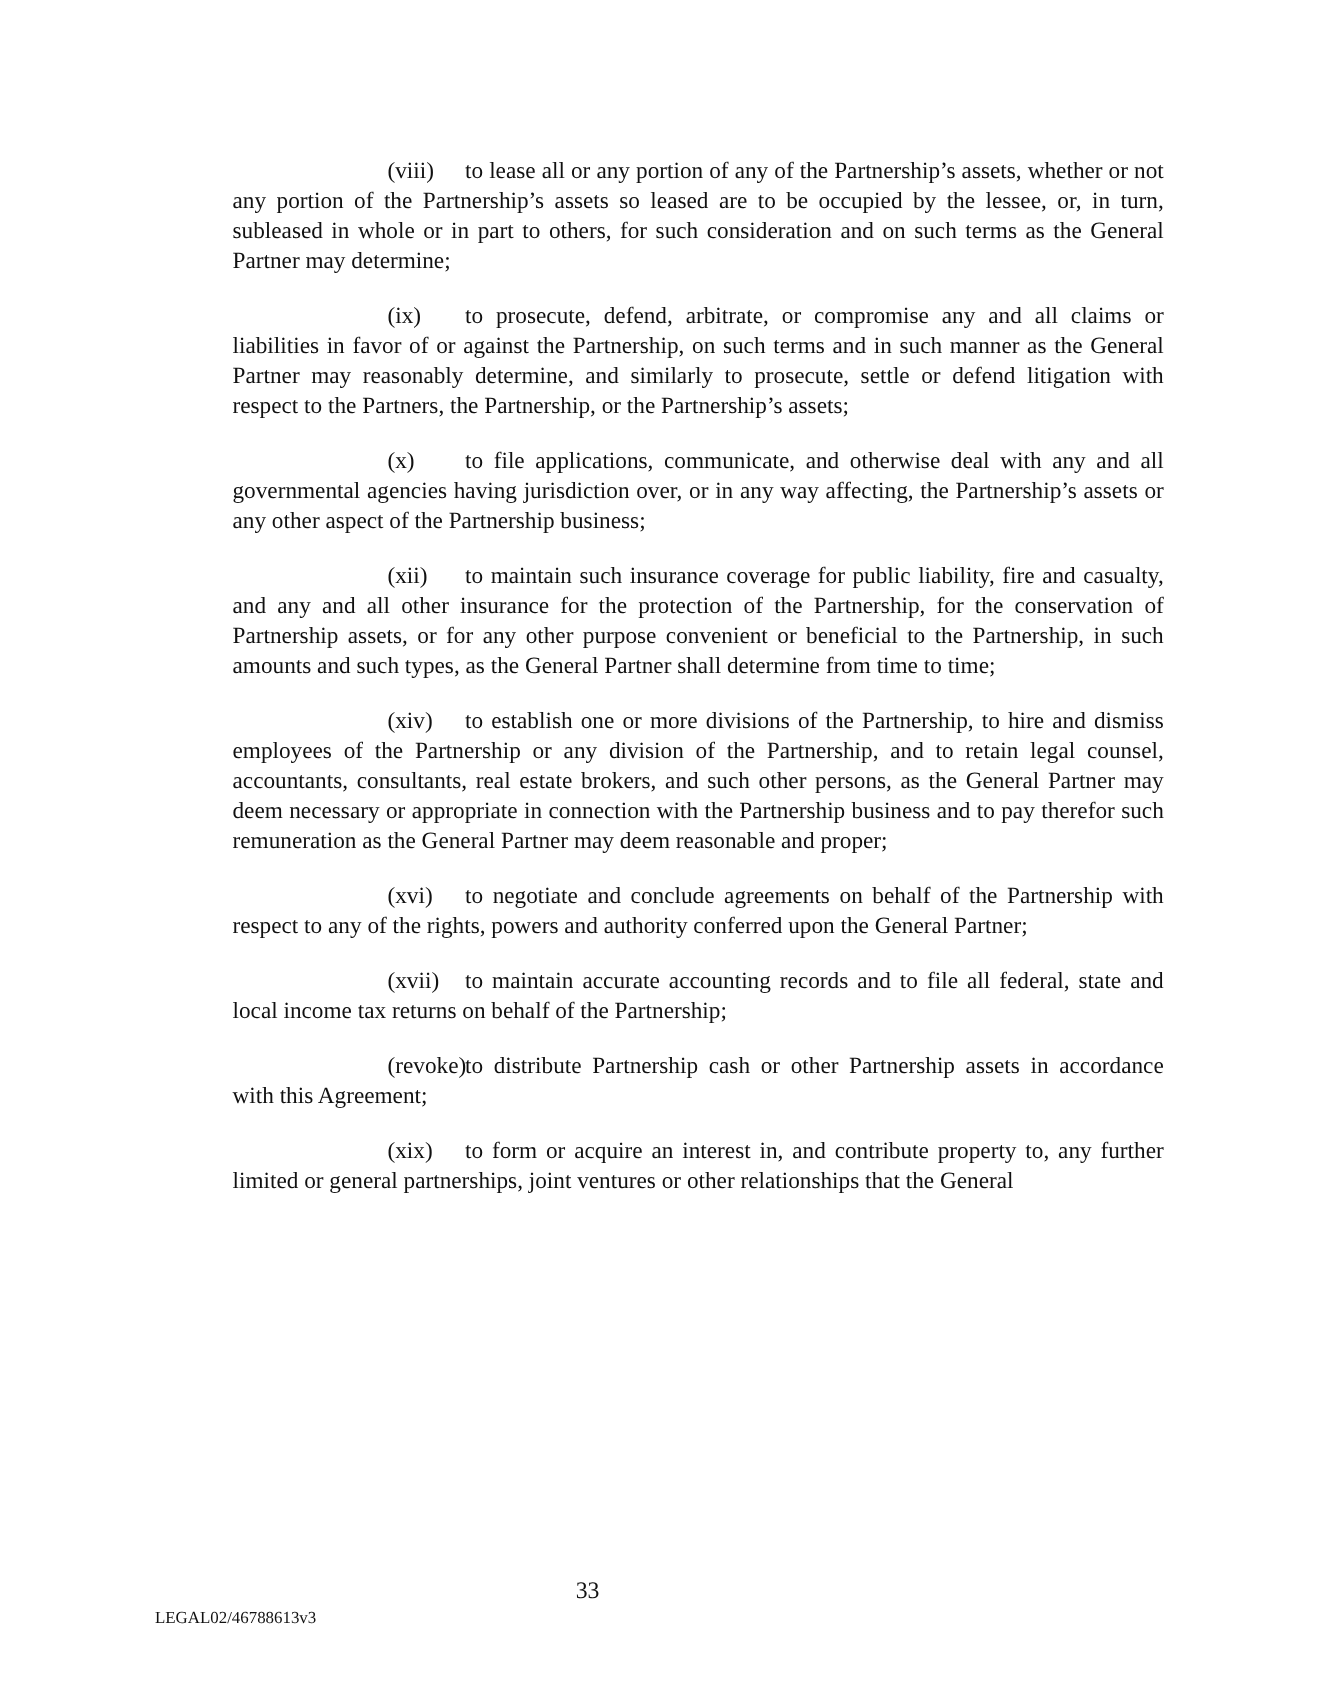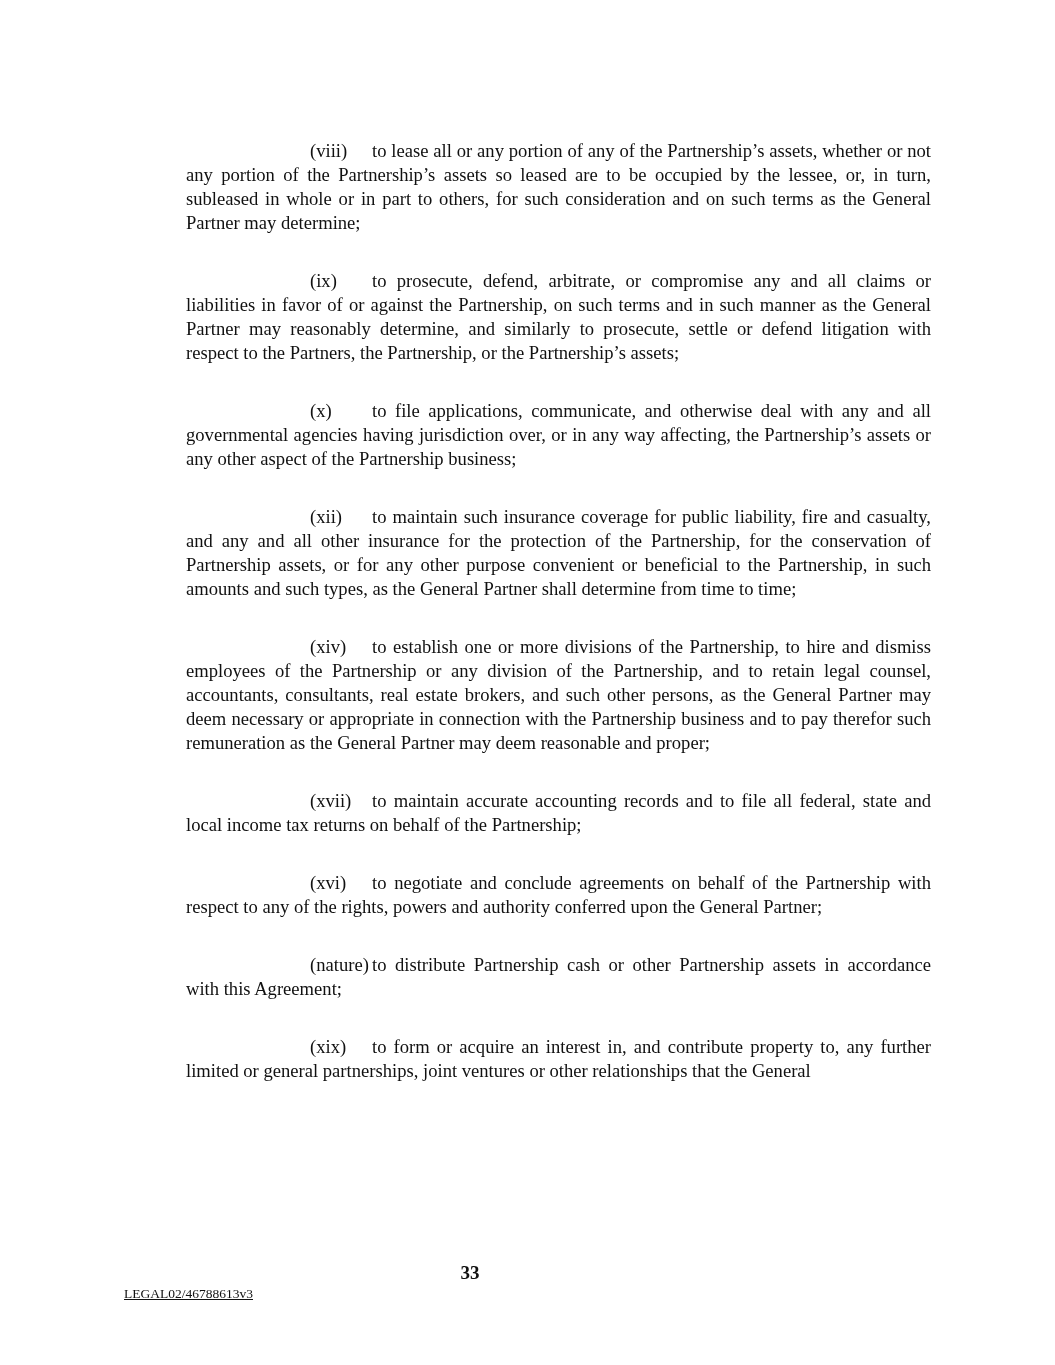--- a/index.html
+++ b/index.html
@@ -2,34 +2,34 @@
 <html><head>
 <meta charset="utf-8">
 <style>
   html, body { margin: 0; padding: 0; background: #ffffff; }
   body { width: 1055px; height: 1365px; position: relative; overflow: hidden;
          font-family: "Liberation Serif", serif; color: #111; }
   .page { position: absolute; left: 0; top: 0; width: 1055px; height: 1365px; }
   .body-text { position: absolute; left: 186px; top: 125px; width: 745px; }
   .para { font-size: 18.6px; line-height: 24px; text-align: justify; margin: 0 0 20px 0; }
   .para .lead { display: inline-block; width: 124px; }
-  .para .num { display: inline-block; width: 62px; margin-top: 14px; }
-  .page-number { position: absolute; left: 0; width: 940px; top: 1262px; text-align: center; font-size: 19px; font-weight: bold; }
-  .doc-id { position: absolute; left: 124px; top: 1286px; font-size: 13.5px; text-decoration: underline; }
+  .para .num { display: inline-block; width: 62px; }
+  .page-number { position: absolute; left: 0; width: 940px; top: 1262px; text-align: center; font-size: 19px; }
+  .doc-id { position: absolute; left: 124px; top: 1286px; font-size: 13.5px; }
 </style>
 </head>
 <body>
 
 <div class="page">
   <div class="body-text">
     <p class="para"><span class="lead"></span><span class="num">(viii)</span><span>to lease all or any portion of any of the Partnership’s assets, whether or not any portion of the Partnership’s assets so leased are to be occupied by the lessee, or, in turn, subleased in whole or in part to others, for such consideration and on such terms as the General Partner may determine;</span></p>
     <p class="para"><span class="lead"></span><span class="num">(ix)</span><span>to prosecute, defend, arbitrate, or compromise any and all claims or liabilities in favor of or against the Partnership, on such terms and in such manner as the General Partner may reasonably determine, and similarly to prosecute, settle or defend litigation with respect to the Partners, the Partnership, or the Partnership’s assets;</span></p>
     <p class="para"><span class="lead"></span><span class="num">(x)</span><span>to file applications, communicate, and otherwise deal with any and all governmental agencies having jurisdiction over, or in any way affecting, the Partnership’s assets or any other aspect of the Partnership business;</span></p>
     <p class="para"><span class="lead"></span><span class="num">(xii)</span><span>to maintain such insurance coverage for public liability, fire and casualty, and any and all other insurance for the protection of the Partnership, for the conservation of Partnership assets, or for any other purpose convenient or beneficial to the Partnership, in such amounts and such types, as the General Partner shall determine from time to time;</span></p>
     <p class="para"><span class="lead"></span><span class="num">(xiv)</span><span>to establish one or more divisions of the Partnership, to hire and dismiss employees of the Partnership or any division of the Partnership, and to retain legal counsel, accountants, consultants, real estate brokers, and such other persons, as the General Partner may deem necessary or appropriate in connection with the Partnership business and to pay therefor such remuneration as the General Partner may deem reasonable and proper;</span></p>
+    <p class="para"><span class="lead"></span><span class="num">(xvi)</span><span>to negotiate and conclude agreements on behalf of the Partnership with respect to any of the rights, powers and authority conferred upon the General Partner;</span></p>
     <p class="para"><span class="lead"></span><span class="num">(xvii)</span><span>to maintain accurate accounting records and to file all federal, state and local income tax returns on behalf of the Partnership;</span></p>
-    <p class="para"><span class="lead"></span><span class="num">(xvi)</span><span>to negotiate and conclude agreements on behalf of the Partnership with respect to any of the rights, powers and authority conferred upon the General Partner;</span></p>
-    <p class="para"><span class="lead"></span><span class="num">(nature)</span><span>to distribute Partnership cash or other Partnership assets in accordance with this Agreement;</span></p>
+    <p class="para"><span class="lead"></span><span class="num">(revoke)</span><span>to distribute Partnership cash or other Partnership assets in accordance with this Agreement;</span></p>
     <p class="para"><span class="lead"></span><span class="num">(xix)</span><span>to form or acquire an interest in, and contribute property to, any further limited or general partnerships, joint ventures or other relationships that the General</span></p>
   </div>
   <div class="page-number">33</div>
   <div class="doc-id">LEGAL02/46788613v3</div>
 </div>
 
 </body></html>

